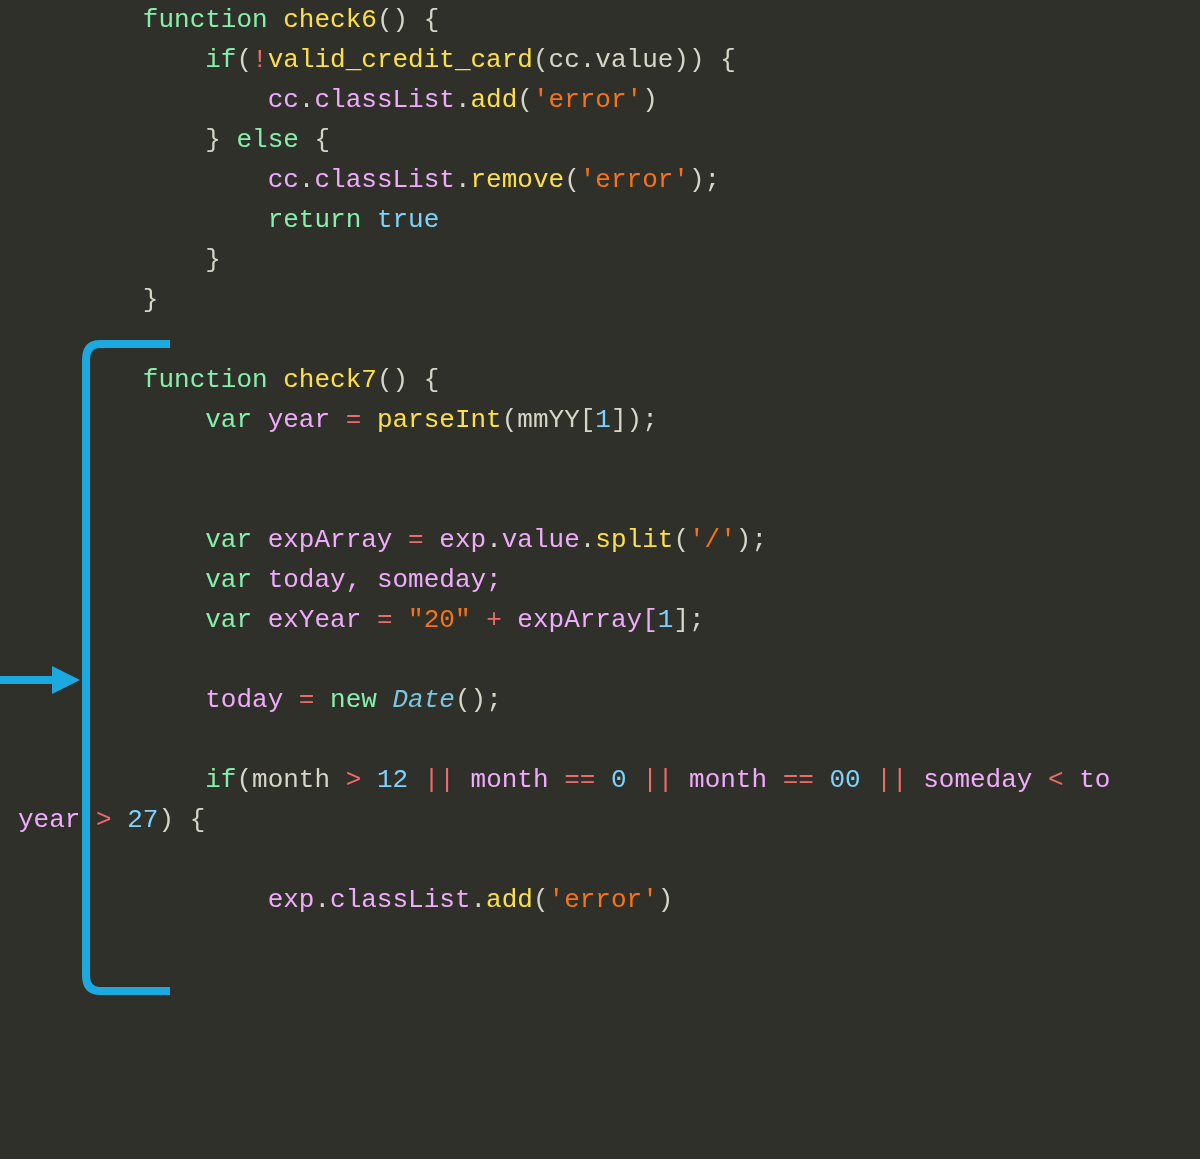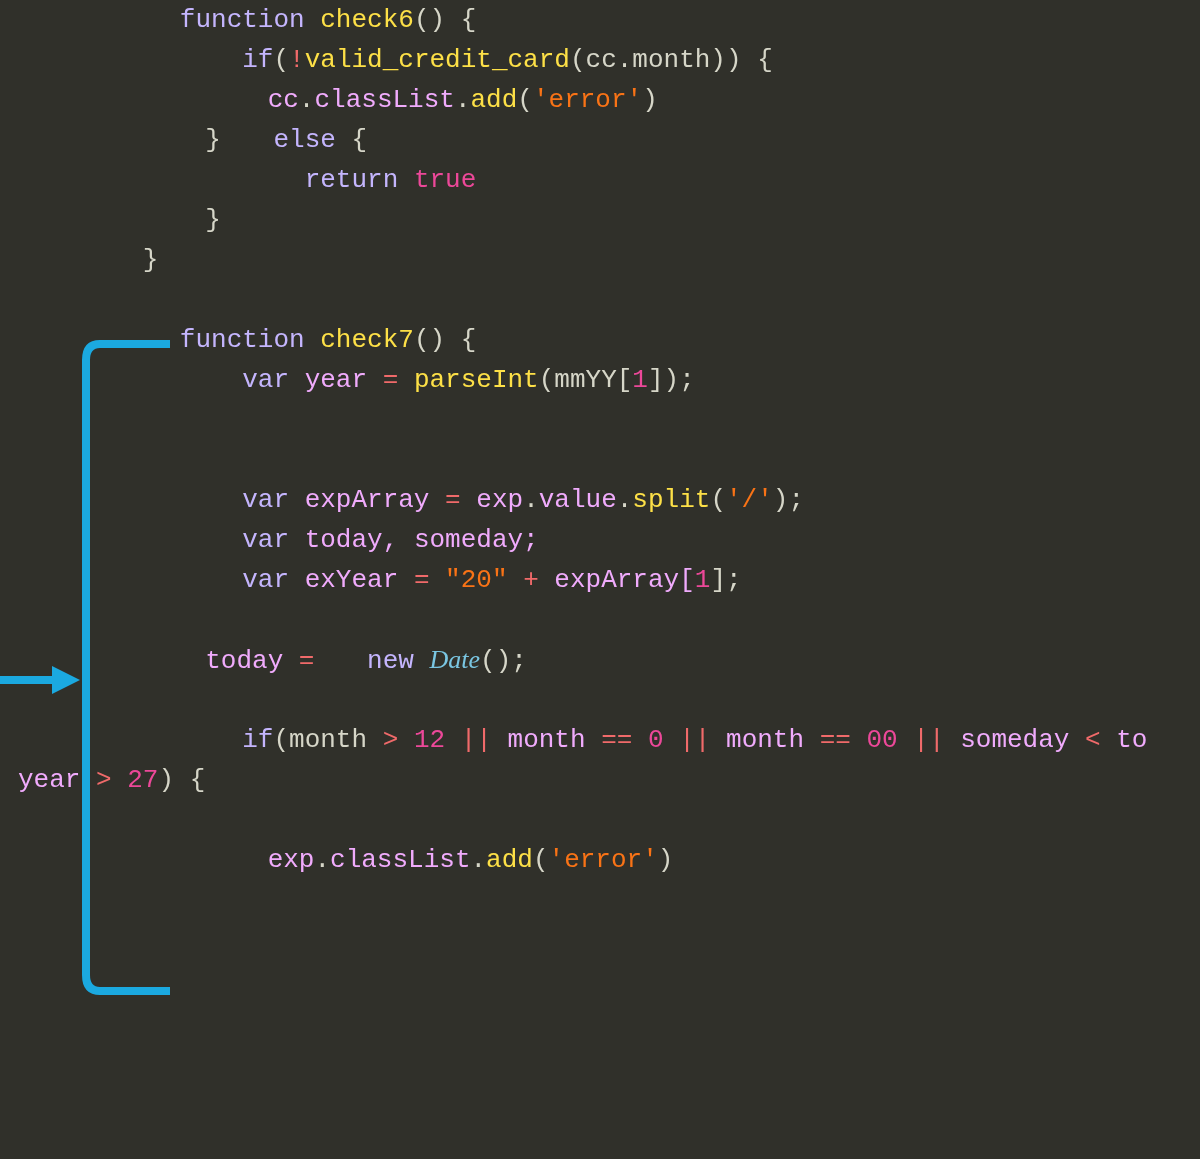--- a/index.html
+++ b/index.html
@@ -18,28 +18,28 @@
     position: absolute;
     left: 0;
     top: 0;
     width: 100%;
     padding-left: 18px;
   }
   .line {
     white-space: pre;
     height: 40px;
   }
-  .kw   { color: #c4b5fd; margin-left: 37px; }       
+  .kw   { color: #86efac; }       
   .fn   { color: #fde047; }       
   .id   { color: #f0abfc; }       
   .op   { color: #f06a6a; }       
   .pn   { color: #d6d6c8; }       
   .str  { color: #f97316; }       
-  .num  { color: #ec4899; }       
-  .cls  { color: #7ac6e2; font-style: italic; font-family: Liberation Serif, serif; } 
+  .num  { color: #7dd3fc; }       
+  .cls  { color: #7ac6e2; font-style: italic; } 
 
   .bracket {
     position: absolute;
     left: 80px;
     top: 340px;
     width: 90px;
     height: 655px;
   }
   .bracket svg { width: 100%; height: 100%; }
 
@@ -50,23 +50,24 @@
     width: 80px;
     height: 40px;
   }
   .arrow svg { width: 100%; height: 100%; }
 </style>
 </head>
 <body>
 
 <div class="editor">
 <div class="line"><span>        </span><span class="kw">function</span><span> </span><span class="fn">check6</span><span class="pn">()</span><span> </span><span class="pn">{</span></div>
-<div class="line"><span>            </span><span class="kw">if</span><span class="pn">(</span><span class="op">!</span><span class="fn">valid_credit_card</span><span class="pn">(cc</span><span class="pn">.</span><span class="pn">month))</span><span> </span><span class="pn">{</span></div>
+<div class="line"><span>            </span><span class="kw">if</span><span class="pn">(</span><span class="op">!</span><span class="fn">valid_credit_card</span><span class="pn">(cc</span><span class="pn">.</span><span class="pn">value))</span><span> </span><span class="pn">{</span></div>
 <div class="line"><span>                </span><span class="id">cc</span><span class="pn">.</span><span class="id">classList</span><span class="pn">.</span><span class="fn">add</span><span class="pn">(</span><span class="str">'error'</span><span class="pn">)</span></div>
 <div class="line"><span>            </span><span class="pn">}</span><span> </span><span class="kw">else</span><span> </span><span class="pn">{</span></div>
+<div class="line"><span>                </span><span class="id">cc</span><span class="pn">.</span><span class="id">classList</span><span class="pn">.</span><span class="fn">remove</span><span class="pn">(</span><span class="str">'error'</span><span class="pn">);</span></div>
 <div class="line"><span>                </span><span class="kw">return</span><span> </span><span class="num">true</span></div>
 <div class="line"><span>            </span><span class="pn">}</span></div>
 <div class="line"><span>        </span><span class="pn">}</span></div>
 <div class="line"><span></span></div>
 <div class="line"><span>        </span><span class="kw">function</span><span> </span><span class="fn">check7</span><span class="pn">()</span><span> </span><span class="pn">{</span></div>
 <div class="line"><span>            </span><span class="kw">var</span><span> </span><span class="id">year</span><span> </span><span class="op">=</span><span> </span><span class="fn">parseInt</span><span class="pn">(mmYY[</span><span class="num">1</span><span class="pn">]);</span></div>
 <div class="line"><span></span></div>
 <div class="line"><span></span></div>
 <div class="line"><span>            </span><span class="kw">var</span><span> </span><span class="id">expArray</span><span> </span><span class="op">=</span><span> </span><span class="id">exp</span><span class="pn">.</span><span class="id">value</span><span class="pn">.</span><span class="fn">split</span><span class="pn">(</span><span class="str">'/'</span><span class="pn">);</span></div>
 <div class="line"><span>            </span><span class="kw">var</span><span> </span><span class="id">today,</span><span> </span><span class="id">someday;</span></div>

